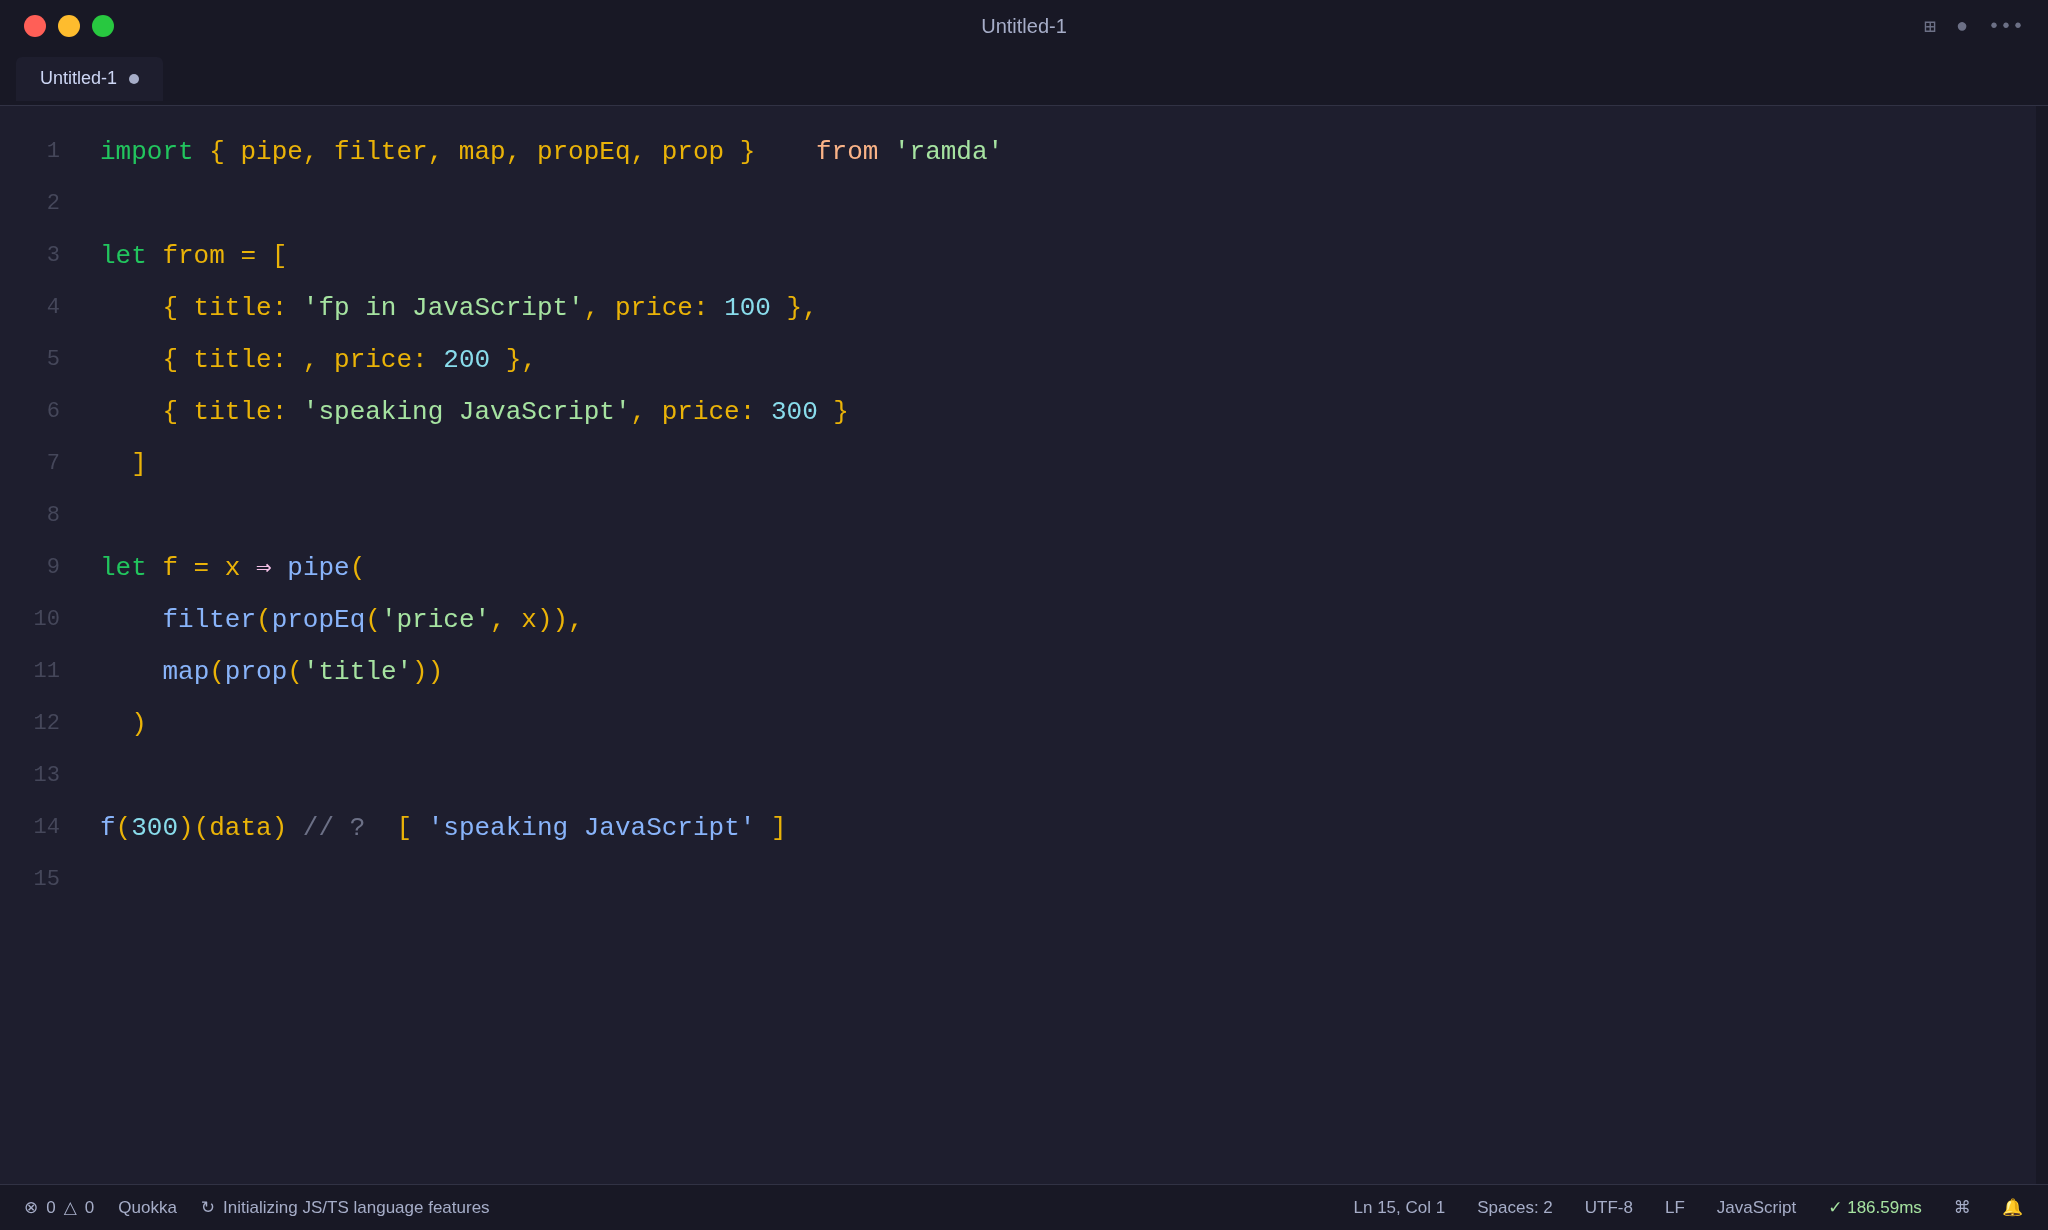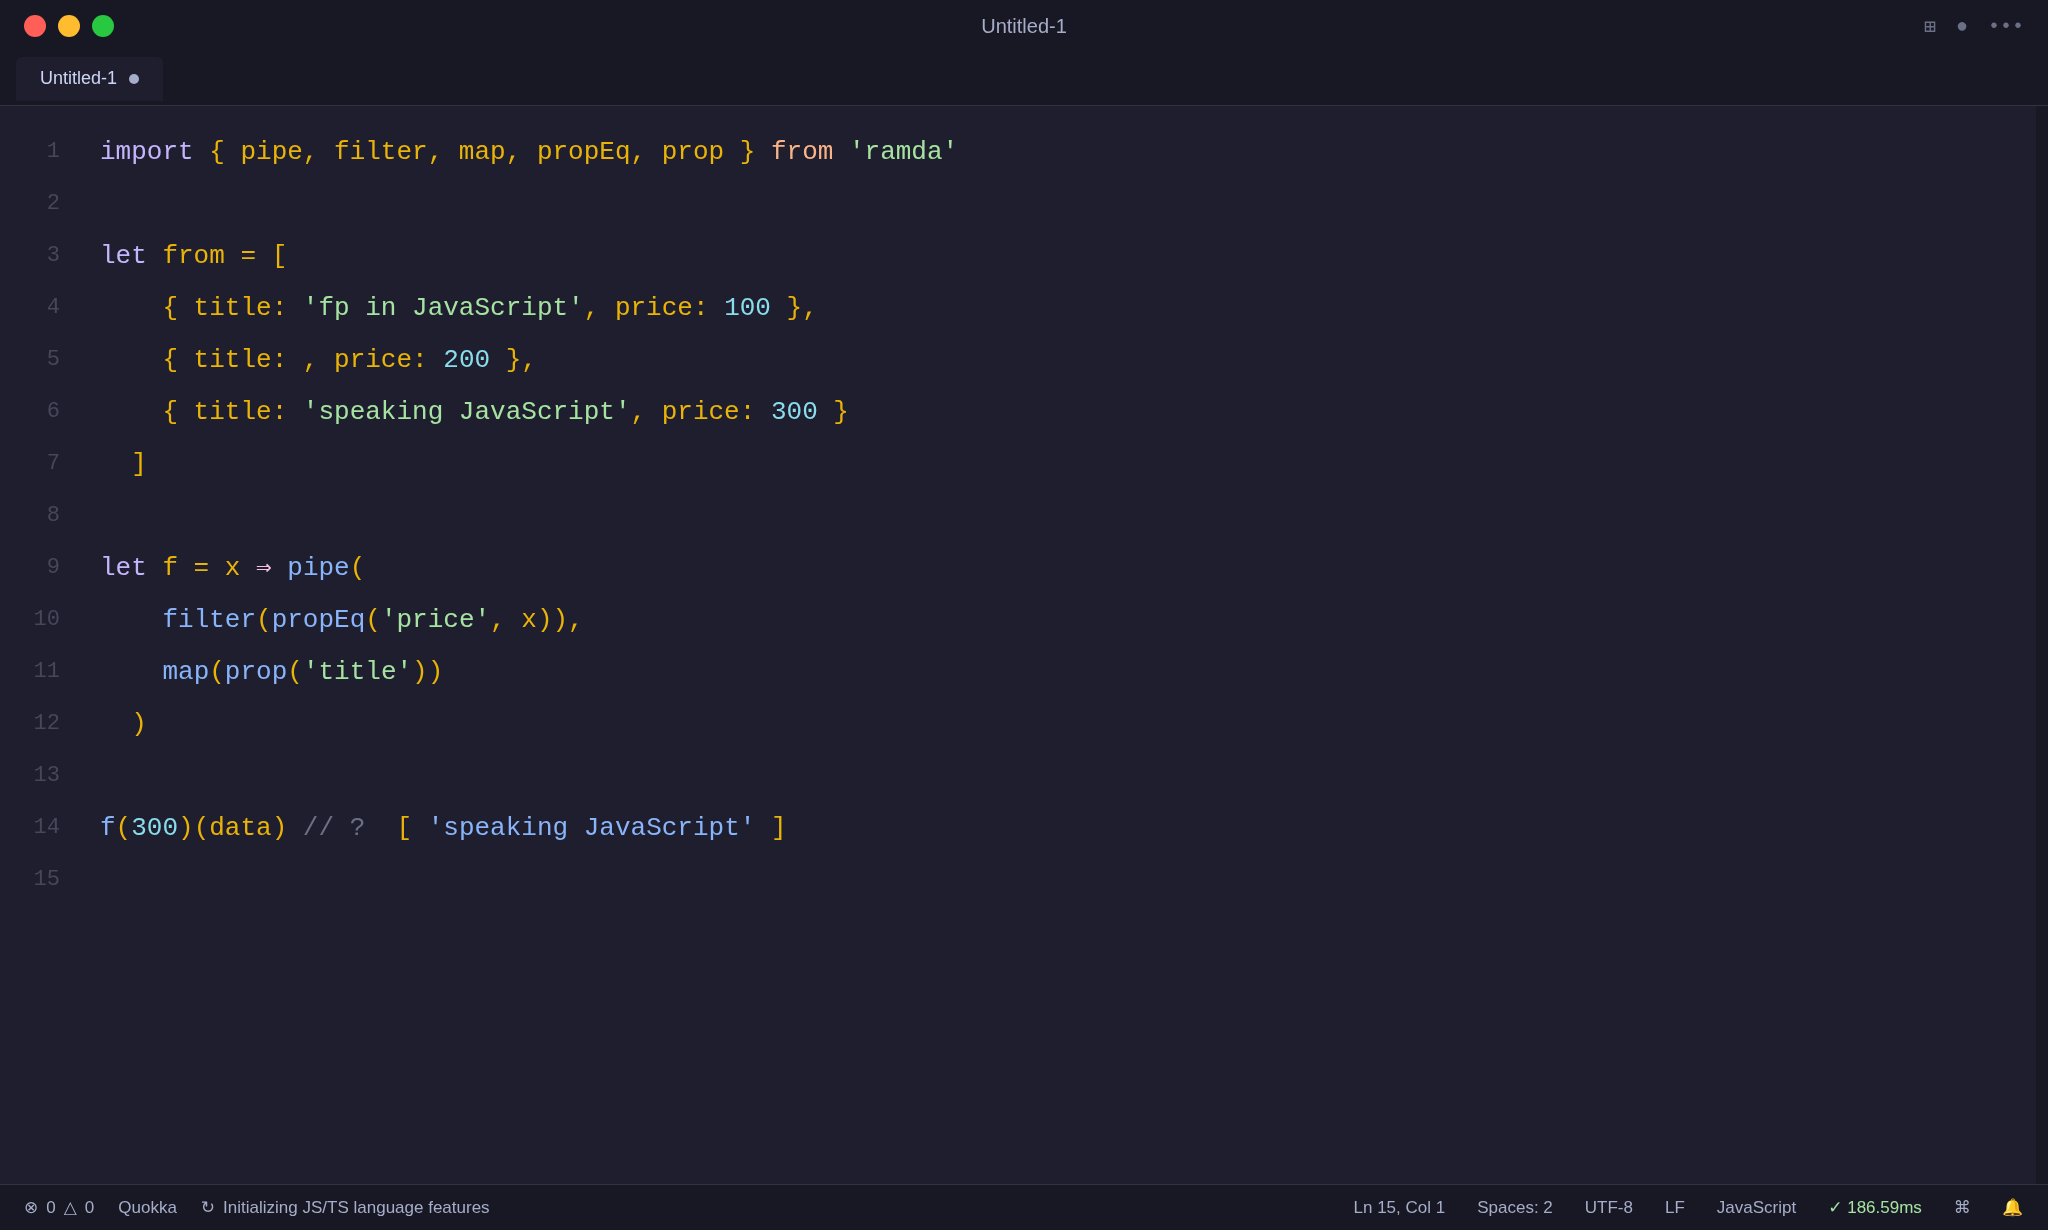--- a/index.html
+++ b/index.html
@@ -132,27 +132,27 @@
     }
 
     .code-line {
       height: 52px;
       display: flex;
       align-items: center;
       white-space: pre;
     }
 
     
-    .kw { color: #c4b5fd; } 
+    .kw { color: #22c55e; } 
     .fn { color: #89b4fa; } 
     .str { color: #a6e3a1; } 
     .num { color: #89dceb; font-family: Liberation Mono, monospace; } 
     .op { color: #f5c2e7; } 
     .plain { color: #eab308; } 
-    .from-kw { color: #fab387; } 
+    .from-kw { color: #fab387; margin-left: 45px; } 
     .comment { color: #6c7086; }
     .result-str { color: #89b4fa; } 
 
     
     .scrollbar {
       width: 12px;
       background: #181825;
       flex-shrink: 0;
     }
 

